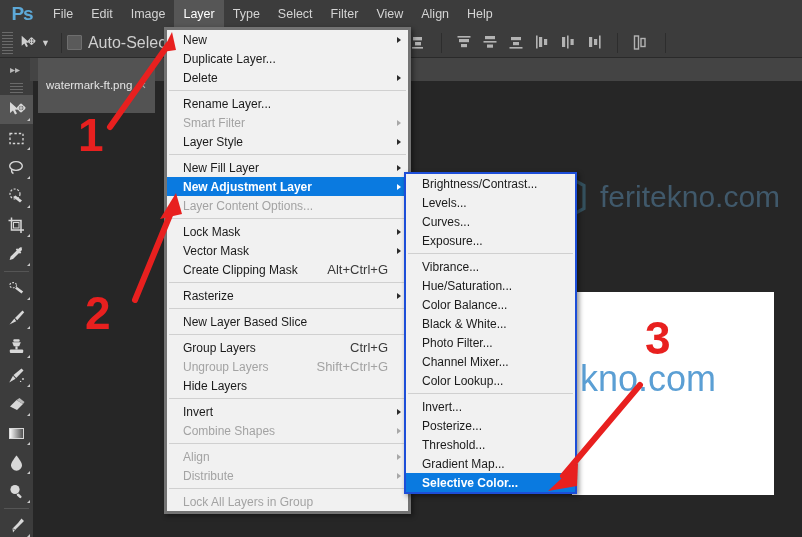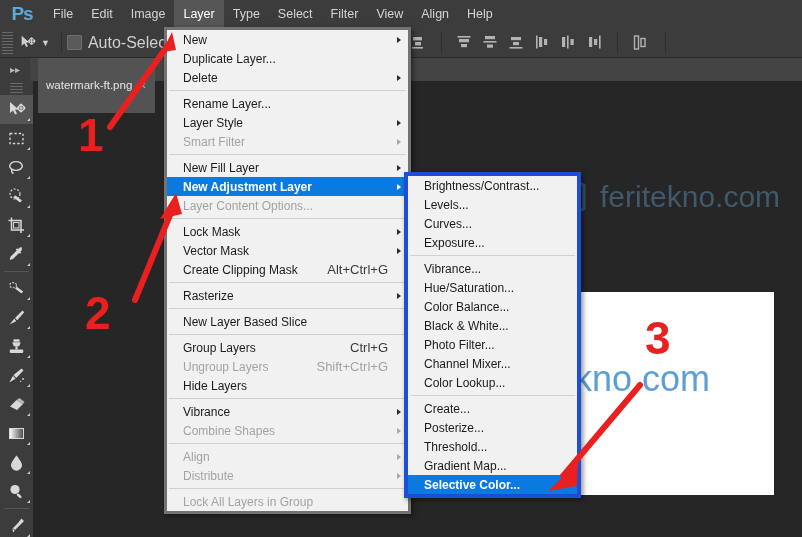--- a/index.html
+++ b/index.html
@@ -45,21 +45,21 @@
          background:repeating-linear-gradient(to bottom,#6a6a6a 0 1px,transparent 1px 3px);}
   .tool{position:relative;width:33px;height:29px;display:flex;align-items:center;justify-content:center;}
   .tool.sel{background:#555555;}
   .tool .corner{position:absolute;right:3px;bottom:3px;width:0;height:0;
                 border-left:3px solid transparent;border-bottom:3px solid #c9c9c9;}
   .tsep{height:1px;background:#555;margin:2px 4px;}
 
   
   .workspace{position:absolute;left:33px;top:81px;width:769px;height:456px;background:#262626;}
   .canvas-white{position:absolute;left:539px;top:211px;width:202px;height:203px;background:#ffffff;}
-  .canvas-text{position:absolute;left:2px;top:66px;color:#5b9fd4;font-size:36px;
+  .canvas-text{position:absolute;left:8px;top:66px;color:#5b9fd4;font-size:36px;
                font-family:"Liberation Sans", sans-serif;white-space:nowrap;}
 
   
   .wm{position:absolute;left:504px;top:90px;display:flex;align-items:center;gap:11px;}
   .wm-text{color:#40596b;font-size:30px;letter-spacing:0px;font-family:"Liberation Sans", sans-serif;}
 
   
   .dropdown{position:absolute;left:164px;top:27px;width:241px;background:#f1f1f1;
             border:3px solid #737373;box-shadow:2px 2px 5px rgba(0,0,0,.45);}
   .mrow{position:relative;height:19px;display:flex;align-items:center;
@@ -70,21 +70,21 @@
   .mrow.dis .accel{color:#a3a3a3;}
   .mrow .arrow{position:absolute;right:7px;top:50%;transform:translateY(-50%);
                width:0;height:0;border-top:3.5px solid transparent;border-bottom:3.5px solid transparent;
                border-left:4.5px solid #2b2b2b;}
   .mrow.hl .arrow{border-left-color:#ffffff;}
   .mrow.dis .arrow{border-left-color:#a8a8a8;}
   .msep{height:1px;background:#d0d0d0;margin:3px 2px;}
 
   
   .submenu{position:absolute;left:404px;top:172px;width:169px;background:#f1f1f1;
-           border:4px solid #1d4ed8;box-shadow:2px 2px 5px rgba(0,0,0,.45);}
+           border:2px solid #1d4ed8;box-shadow:2px 2px 5px rgba(0,0,0,.45);}
   .submenu .mrow{padding-left:16px;}
 
   
   .annot{position:absolute;color:#e8201f;font-weight:bold;
          font-family:"Liberation Sans", sans-serif;pointer-events:none;}
   .num{font-size:46px;line-height:1;}
   svg.arrowlayer{position:absolute;left:0;top:0;width:802px;height:537px;pointer-events:none;}
 </style>
 </head>
 <body>
@@ -352,26 +352,26 @@
         <span>Duplicate Layer...</span>
       </div>
       <div class="mrow">
         <span>Delete</span>
         <span class="arrow"></span>
       </div>
       <div class="msep"></div>
       <div class="mrow">
         <span>Rename Layer...</span>
       </div>
+      <div class="mrow dis">
+        <span>Smart Filter</span>
+        <span class="arrow"></span>
+      </div>
       <div class="mrow">
         <span>Layer Style</span>
-        <span class="arrow"></span>
-      </div>
-      <div class="mrow dis">
-        <span>Smart Filter</span>
         <span class="arrow"></span>
       </div>
       <div class="msep"></div>
       <div class="mrow">
         <span>New Fill Layer</span>
         <span class="arrow"></span>
       </div>
       <div class="mrow hl">
         <span>New Adjustment Layer</span>
         <span class="arrow"></span>
@@ -408,21 +408,21 @@
       </div>
       <div class="mrow dis">
         <span>Ungroup Layers</span>
         <span class="accel">Shift+Ctrl+G</span>
       </div>
       <div class="mrow">
         <span>Hide Layers</span>
       </div>
       <div class="msep"></div>
       <div class="mrow">
-        <span>Vibrance</span>
+        <span>Invert</span>
         <span class="arrow"></span>
       </div>
       <div class="mrow dis">
         <span>Combine Shapes</span>
         <span class="arrow"></span>
       </div>
       <div class="msep"></div>
       <div class="mrow dis">
         <span>Align</span>
         <span class="arrow"></span>
@@ -467,21 +467,21 @@
         <span>Photo Filter...</span>
       </div>
       <div class="mrow">
         <span>Channel Mixer...</span>
       </div>
       <div class="mrow">
         <span>Color Lookup...</span>
       </div>
       <div class="msep"></div>
       <div class="mrow">
-        <span>Create...</span>
+        <span>Invert...</span>
       </div>
       <div class="mrow">
         <span>Posterize...</span>
       </div>
       <div class="mrow">
         <span>Threshold...</span>
       </div>
       <div class="mrow">
         <span>Gradient Map...</span>
       </div>

